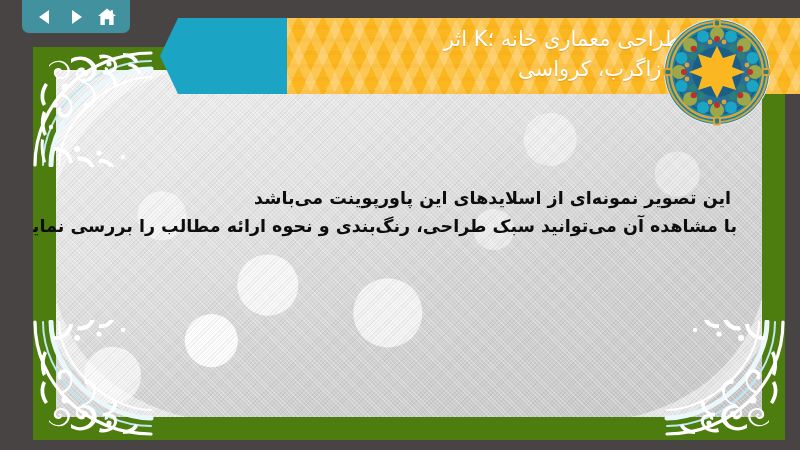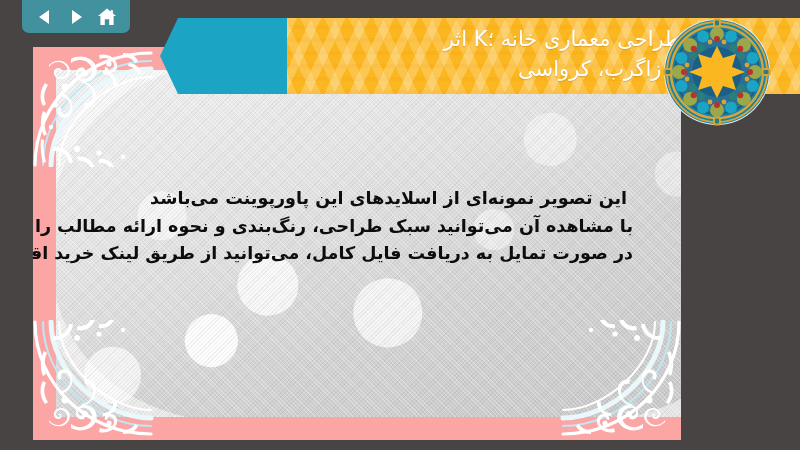--- a/index.html
+++ b/index.html
@@ -20,22 +20,22 @@
     display:flex; align-items:flex-end; justify-content:space-around;
     padding:0 8px 6px 8px;
     z-index:40;
   }
   .navbar .nav-ico{ width:20px; height:20px; display:block; }
   .navbar .nav-ico svg{ display:block; }
 
   
   .slide{
     position:absolute; left:33px; top:47px;
-    width:648px; height:393px;
-    background:#fca5a5;
+    width:752px; height:393px;
+    background:#4d7c0f;
     overflow:hidden;
     z-index:10;
   }
   
   .slide-inner{
     position:absolute; left:23px; top:23px;
     width:706px; height:347px;
     background:
       radial-gradient(circle at 22% 78%, rgba(255,255,255,.95) 0 26px, rgba(255,255,255,0) 27px),
       radial-gradient(circle at 30% 62%, rgba(255,255,255,.8) 0 30px, rgba(255,255,255,0) 31px),
@@ -268,21 +268,20 @@
           <circle cx="44" cy="102" r="3"></circle>
           <circle cx="66" cy="106" r="2.6"></circle>
           <circle cx="90" cy="110" r="2.2"></circle>
         </g>
       </svg>
     </div>
 
     <div class="body-text">
       <div class="body-line l1">این تصویر نمونه‌ای از اسلایدهای این پاورپوینت می‌باشد</div>
       <div class="body-line l2">با مشاهده آن می‌توانید سبک طراحی، رنگ‌بندی و نحوه ارائه مطالب را بررسی نمایید</div>
-      <div class="body-line l3">در صورت تمایل به دریافت فایل کامل، می‌توانید از طریق لینک خرید اقدام فرمایید</div>
     </div>
   </div>
 
   <svg class="chev" viewBox="0 0 100 76">
     <polygon points="100,0 100,76 18,76 0,38 18,0" fill="#1ba4c4"></polygon>
   </svg>
 
   <div class="title-band">
     <div class="band-teal"></div>
     <div class="band-orange">

